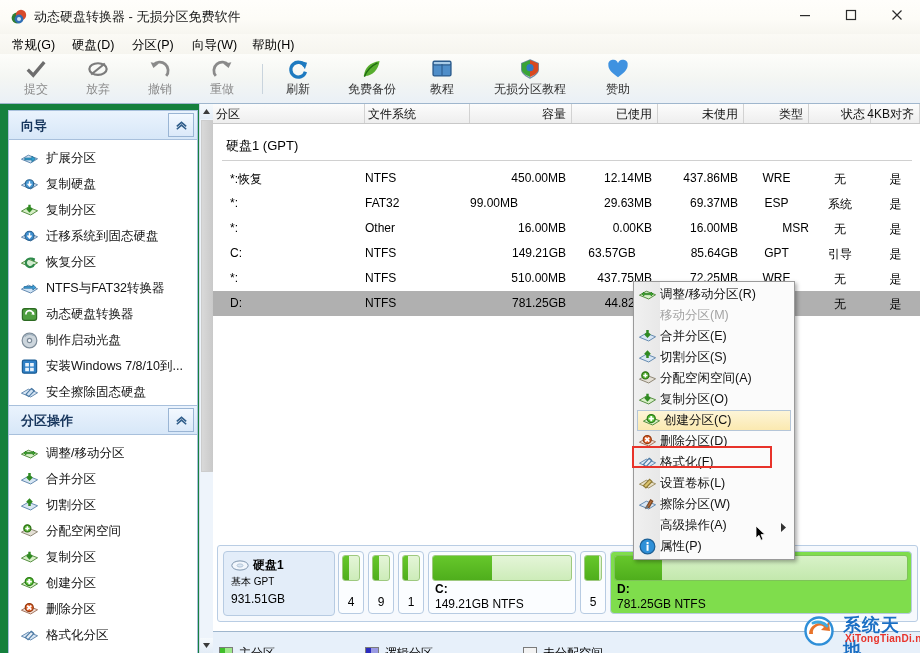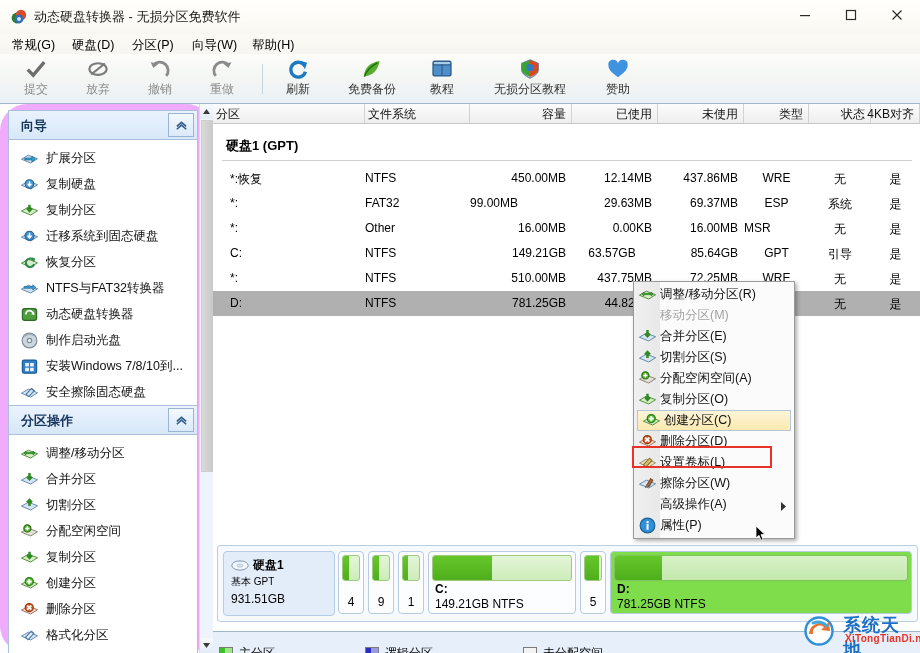--- a/index.html
+++ b/index.html
@@ -38,23 +38,22 @@
   }
   .tb-btn{position:absolute;top:3px;height:44px;text-align:center;}
   .tb-ico{height:24px;display:flex;align-items:center;justify-content:center;}
   .tb-lab{font-size:12px;color:#333;margin-top:0;white-space:nowrap;}
   .tb-btn.disabled .tb-lab{color:#8b8b8b;}
   .tb-sep{position:absolute;top:10px;width:1px;height:30px;background:#c9d4dd;}
 
   
   .sidebar{
     position:absolute;left:0;top:104px;width:212px;height:549px;
-    background:#f0abfc;
+    background:#15803d;
     border-right:1px solid #9fb6cd;
-    border-radius:27px;
   }
   .panel{position:absolute;left:8px;width:188px;background:#fff;border:1px solid #a8c0dc;}
   .panel-hd{
     position:relative;height:28px;
     background:linear-gradient(to bottom,#eaf3fd 0%,#d7e7f8 100%);
     border-bottom:1px solid #a8c0dc;
   }
   .panel-hd .ttl{position:absolute;left:12px;top:6px;font-size:13px;font-weight:bold;color:#17365d;}
   .collapse{
     position:absolute;right:3px;top:2px;width:24px;height:22px;
@@ -77,21 +76,21 @@
   .grid-hd{
     position:absolute;left:0;top:0;width:707px;height:19px;
     background:linear-gradient(to bottom,#fcfcfc,#eeeeee);
     border-bottom:1px solid #c8c8c8;
   }
   .gh-cell{position:absolute;top:0;height:19px;border-right:1px solid #d2d2d2;box-sizing:border-box;}
   .gh-cell span{position:absolute;top:2px;font-size:12px;color:#111;white-space:nowrap;}
   .gh-cell.l span{left:3px;}
   .gh-cell.r span{right:5px;}
 
-  .disk-title{position:absolute;left:13px;top:33px;font-size:13px;font-weight:bold;color:#000;}
+  .disk-title{position:absolute;left:13px;top:33px;font-size:13px;font-weight:normal;color:#000;}
   .disk-rule{position:absolute;left:9px;top:56px;width:690px;height:1px;background:#d0d0d0;}
 
   .grow{position:absolute;left:0;height:25px;width:707px;}
   .grow.sel{background:#b0b0b0;}
   .gc{position:absolute;top:5px;font-size:12px;color:#000;white-space:nowrap;}
 
   
   .diskmap{
     position:absolute;left:4px;top:441px;width:699px;height:75px;
     background:#f6f9fd;border:1px solid #b9cde4;border-radius:3px;
@@ -549,21 +548,21 @@
           <span class="gc" style="left:531px;width:65px;text-align:center;">ESP</span>
           <span class="gc" style="left:596px;width:62px;text-align:center;">系统</span>
           <span class="gc" style="left:658px;width:49px;text-align:center;">是</span>
         </div>
         <div class="grow" style="top: 112px;">
           <span class="gc" style="left:17px;">*:</span>
           <span class="gc" style="left:152px;">Other</span>
           <span class="gc" style="left:257px;width:96px;text-align:right;">16.00MB</span>
           <span class="gc" style="left:359px;width:80px;text-align:right;">0.00KB</span>
           <span class="gc" style="left:445px;width:80px;text-align:right;">16.00MB</span>
-          <span class="gc" style="left:531px;width:65px;text-align:left;">MSR</span>
+          <span class="gc" style="left:531px;width:65px;text-align:right;">MSR</span>
           <span class="gc" style="left:596px;width:62px;text-align:center;">无</span>
           <span class="gc" style="left:658px;width:49px;text-align:center;">是</span>
         </div>
         <div class="grow" style="top: 137px;">
           <span class="gc" style="left:17px;">C:</span>
           <span class="gc" style="left:152px;">NTFS</span>
           <span class="gc" style="left:257px;width:96px;text-align:right;">149.21GB</span>
           <span class="gc" style="left:359px;width:80px;text-align:center;">63.57GB</span>
           <span class="gc" style="left:445px;width:80px;text-align:right;">85.64GB</span>
           <span class="gc" style="left:531px;width:65px;text-align:center;">GPT</span>
@@ -725,20 +724,30 @@
       </div>
       <div class="cm-item">
         <span class="cm-ico">
           <svg width="19" height="19" viewBox="0 0 16 16">
             <path d="M1.2 8.6 L7 5.2 L14.8 8.2 L9 11.8 Z" fill="#f0dcd2" stroke="#a2715a" stroke-width=".8"></path>
             <circle cx="7.8" cy="6.4" r="3.4" fill="#e2622c" stroke="#933a10"></circle>
             <path d="M6.1 4.7 L9.5 8.1 M9.5 4.7 L6.1 8.1" stroke="#fff" stroke-width="1.5"></path>
           </svg>
         </span>
         <span class="cm-lab">删除分区(D)</span>
+      </div>
+      <div class="cm-item">
+        <span class="cm-ico">
+          <svg width="19" height="19" viewBox="0 0 16 16">
+            <path d="M1.2 8.6 L7 5.2 L14.8 8.2 L9 11.8 Z" fill="#d8e6f4" stroke="#5f86ad" stroke-width=".8"></path>
+            <path d="M4.6 9.6 L9.4 4.4 L11.6 6.4 L6.8 11.6 Z" fill="#e8eef5" stroke="#4d7ba5"></path>
+            <path d="M9.4 4.4 L11.6 6.4" stroke="#4d7ba5"></path>
+          </svg>
+        </span>
+        <span class="cm-lab">格式化(F)</span>
       </div>
       <div class="cm-item">
         <span class="cm-ico">
           <svg width="19" height="19" viewBox="0 0 16 16">
             <path d="M1.2 8.6 L7 5.2 L14.8 8.2 L9 11.8 Z" fill="#e8e0c8" stroke="#9a8b5d" stroke-width=".8"></path>
             <path d="M4.6 9.8 L9.8 4.4 L11.8 6.3 L6.7 11.8 Z" fill="#dcc46e" stroke="#8e7a35"></path>
           </svg>
         </span>
         <span class="cm-lab">设置卷标(L)</span>
       </div>

